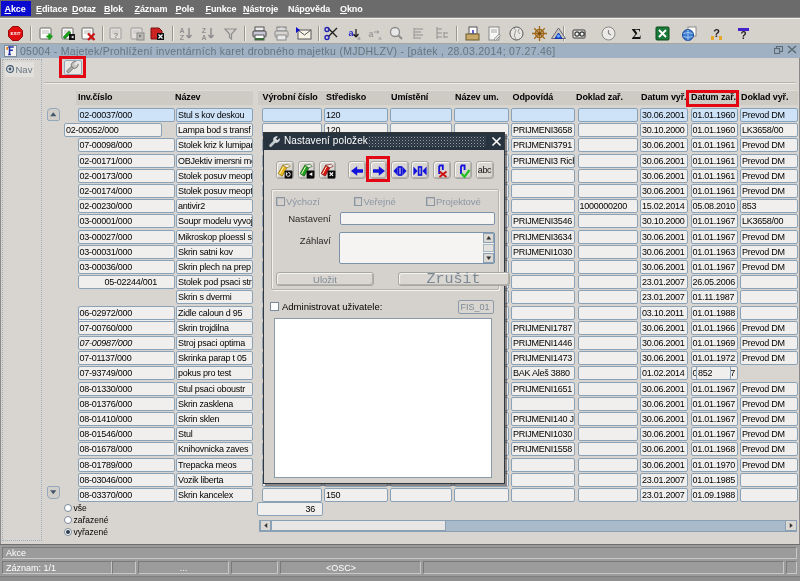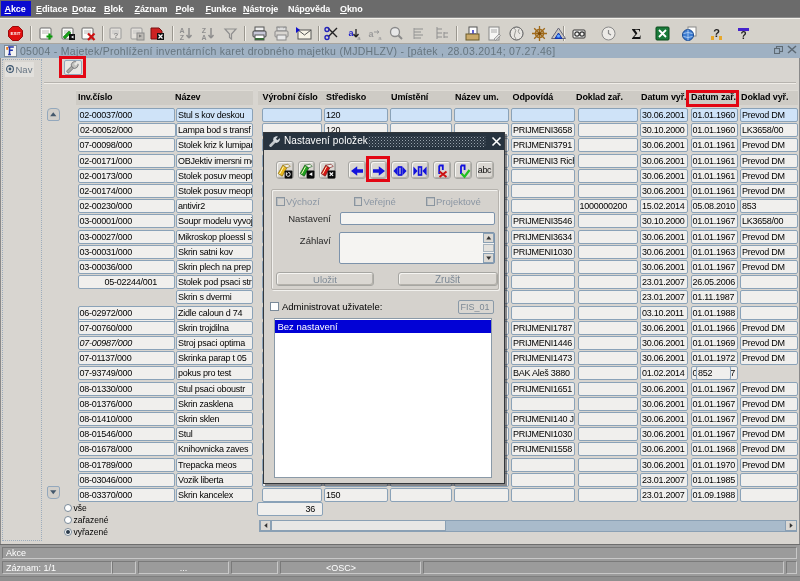--- a/index.html
+++ b/index.html
@@ -318,21 +318,21 @@
 <div class="cell sel" style="left:176.0px;top:108px;width:76.5px;">Stul s kov deskou</div>
 <div class="cell sel" style="left:262.0px;top:108px;width:60.0px;"></div>
 <div class="cell sel" style="left:324.0px;top:108px;width:63.5px;">120</div>
 <div class="cell sel" style="left:390.0px;top:108px;width:61.5px;"></div>
 <div class="cell sel" style="left:454.0px;top:108px;width:55.0px;"></div>
 <div class="cell sel" style="left:511.0px;top:108px;width:64.0px;"></div>
 <div class="cell sel" style="left:577.5px;top:108px;width:60.0px;"></div>
 <div class="cell sel" style="left:640.0px;top:108px;width:47.5px;">30.06.2001</div>
 <div class="cell sel" style="left:690.5px;top:108px;width:47.0px;">01.01.1960</div>
 <div class="cell sel" style="left:740.0px;top:108px;width:57.5px;">Prevod DM</div>
-<div class="cell" style="left:78px;top:123px;width:97.5px;">02-00052/000</div>
+<div class="cell" style="left:64px;top:123px;width:97.5px;">02-00052/000</div>
 <div class="cell" style="left:176.0px;top:123px;width:76.5px;">Lampa bod s transf</div>
 <div class="cell" style="left:262.0px;top:123px;width:60.0px;"></div>
 <div class="cell" style="left:324.0px;top:123px;width:63.5px;">120</div>
 <div class="cell" style="left:390.0px;top:123px;width:61.5px;"></div>
 <div class="cell" style="left:454.0px;top:123px;width:55.0px;"></div>
 <div class="cell" style="left:511.0px;top:123px;width:64.0px;">PRIJMENI3658 D</div>
 <div class="cell" style="left:577.5px;top:123px;width:60.0px;"></div>
 <div class="cell" style="left:640.0px;top:123px;width:47.5px;">30.10.2000</div>
 <div class="cell" style="left:690.5px;top:123px;width:47.0px;">01.01.1960</div>
 <div class="cell" style="left:740.0px;top:123px;width:57.5px;">LK3658/00</div>
@@ -451,21 +451,21 @@
 <div class="cell" style="left:262.0px;top:290px;width:60.0px;"></div>
 <div class="cell" style="left:324.0px;top:290px;width:63.5px;"></div>
 <div class="cell" style="left:390.0px;top:290px;width:61.5px;"></div>
 <div class="cell" style="left:454.0px;top:290px;width:55.0px;"></div>
 <div class="cell" style="left:511.0px;top:290px;width:64.0px;"></div>
 <div class="cell" style="left:577.5px;top:290px;width:60.0px;"></div>
 <div class="cell" style="left:640.0px;top:290px;width:47.5px;">23.01.2007</div>
 <div class="cell" style="left:690.5px;top:290px;width:47.0px;">01.11.1987</div>
 <div class="cell" style="left:740.0px;top:290px;width:57.5px;"></div>
 <div class="cell" style="left:77.5px;top:306px;width:97.5px;">06-02972/000</div>
-<div class="cell" style="left:176.0px;top:306px;width:76.5px;">Zidle caloun d 74</div>
+<div class="cell" style="left:176.0px;top:306px;width:76.5px;">Zidle caloun d 95</div>
 <div class="cell" style="left:262.0px;top:306px;width:60.0px;"></div>
 <div class="cell" style="left:324.0px;top:306px;width:63.5px;"></div>
 <div class="cell" style="left:390.0px;top:306px;width:61.5px;"></div>
 <div class="cell" style="left:454.0px;top:306px;width:55.0px;"></div>
 <div class="cell" style="left:511.0px;top:306px;width:64.0px;"></div>
 <div class="cell" style="left:577.5px;top:306px;width:60.0px;"></div>
 <div class="cell" style="left:640.0px;top:306px;width:47.5px;">03.10.2011</div>
 <div class="cell" style="left:690.5px;top:306px;width:47.0px;">01.01.1988</div>
 <div class="cell" style="left:740.0px;top:306px;width:57.5px;"></div>
 <div class="cell" style="left:77.5px;top:321px;width:97.5px;">07-00760/000</div>
@@ -756,18 +756,17 @@
         <path d="M4.5 2 7 5.5H2z" fill="#333"></path>
       </svg>
     </div>
 <div class="abs" style="left:218.5px;top:111.5px;width:11.5px;height:8px;background:#e4e2de;border:1px solid #a8b4be;"></div>
 <div class="abs" style="left:218.5px;top:120.5px;width:11.5px;height:10px;background:#dcd9d4;border:1px solid #8aa0b4;">
       <svg width="9.5" height="8" viewBox="0 0 9 8">
         <path d="M4.5 6 2 2.5h5z" fill="#333"></path>
       </svg>
     </div>
 <div class="dbtn abs" style="left:12px;top:139.5px;width:98px;height:14px;font-size:9.5px;color:#7c8894;text-align:center;line-height:13px;">Uložit</div>
-<div class="dbtn abs" style="left:133.5px;top:139.5px;width:100px;height:14px;font-size:10px;color:#7c8894;text-align:center;line-height:13px;">Zrušit</div>
+<div class="dbtn abs" style="left:133.5px;top:139.5px;width:112px;height:14px;font-size:15px;color:#7c8894;text-align:center;line-height:13px;font-family:Liberation Mono, monospace;">Zrušit</div>
 <div class="abs" style="left:6px;top:169.5px;width:9px;height:9px;background:#fff;border:1px solid #7a8a99;"></div>
 <div class="abs" style="left:18px;top:168.5px;font-size:9.5px;color:#000;">Administrovat uživatele:</div>
 <div class="abs" style="left:193.5px;top:167.5px;width:36.5px;height:14px;background:#d9d6d1;border:1px solid #8a9aa8;border-radius:2px;font-size:9px;color:#7c8894;line-height:13px;padding-left:2px;">FIS_01</div>
 <div class="abs" style="left:10px;top:185.5px;width:218px;height:159.5px;background:#fff;border:1px solid #8a9aa8;"></div>
-<div class="abs" style="left:11px;top:187px;width:216px;height:13px;background:#0202d6;font-size:9.5px;color:#fff;line-height:13px;padding-left:2.5px;">Bez nastavení</div>
 </div>
 </body></html>

